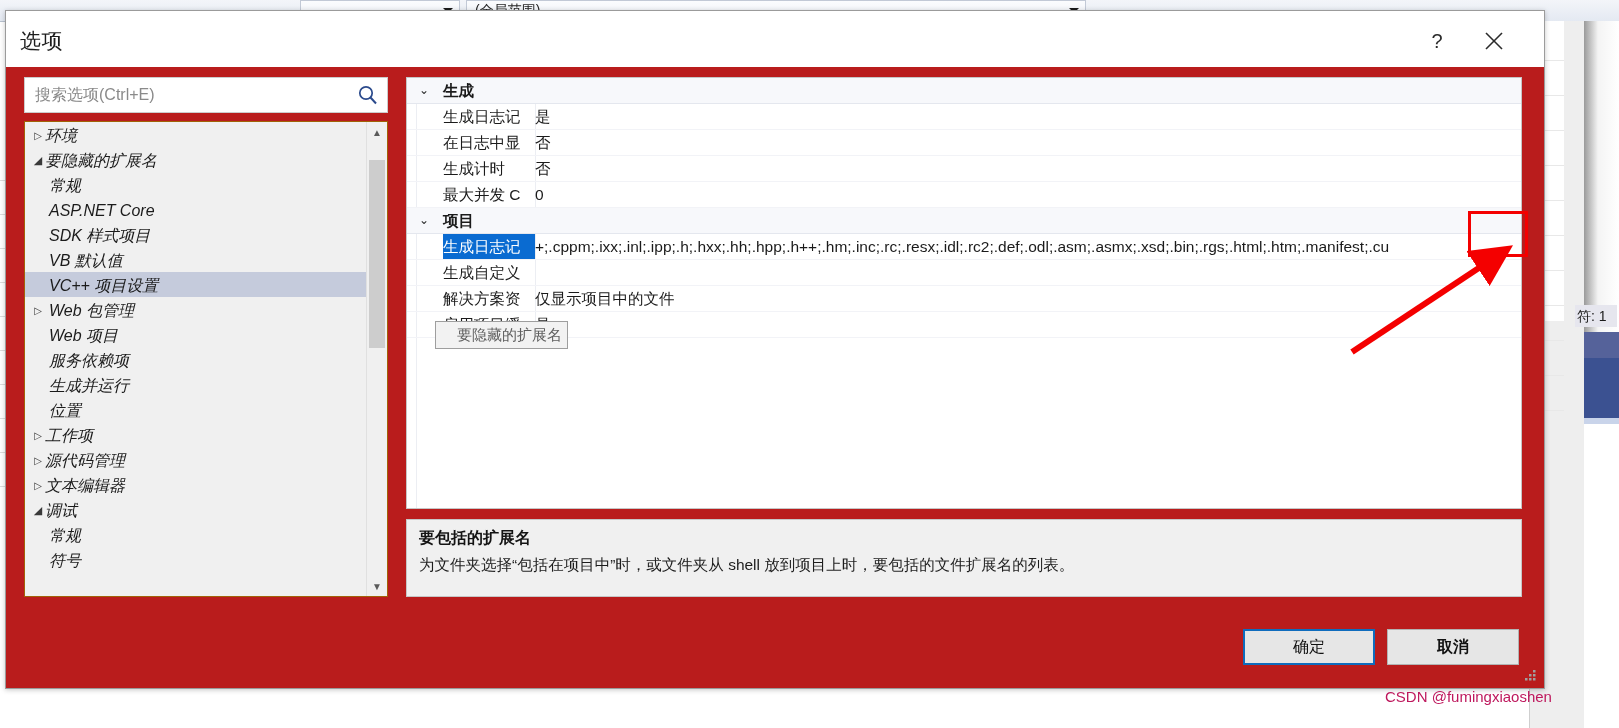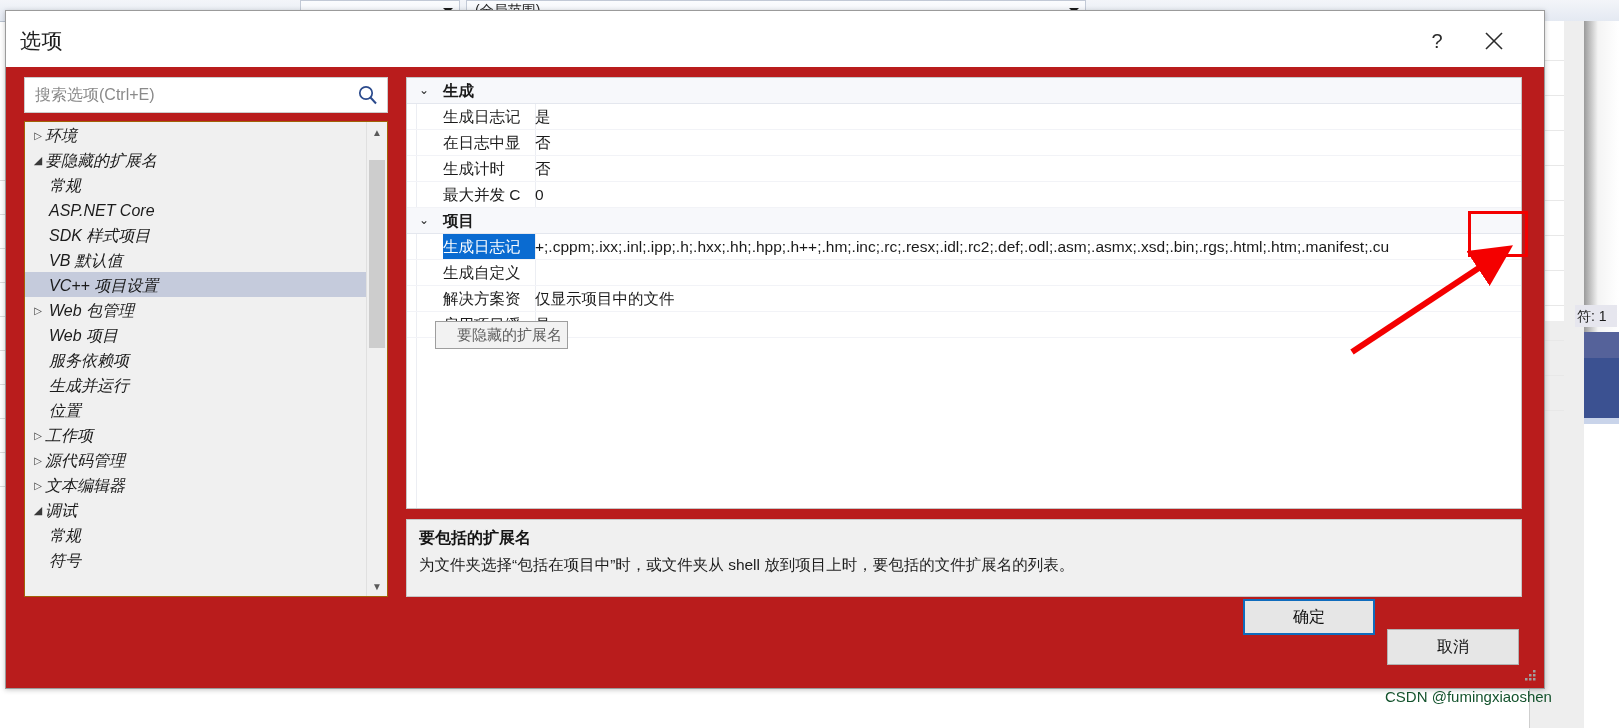--- a/index.html
+++ b/index.html
@@ -233,48 +233,49 @@
   }
   #desc-title {
     font-size: 16px; font-weight: bold; color: #141414; margin-bottom: 5px;
   }
   #desc-body {
     font-size: 15.5px; color: #1d1d1d; line-height: 21px;
   }
 
   
   #ok-button {
-    position: absolute; left: 1237px; top: 588px; width: 132px; height: 36px;
+    position: absolute; left: 1237px; top: 618px; width: 132px; height: 36px;
     background: #e6e6e6; border: 2px solid #0f6cbd; box-sizing: border-box;
     font-size: 16px; color: #121212; cursor: default;
     display: flex; align-items: center; justify-content: center;
     font-family: "Liberation Sans", "DejaVu Sans", sans-serif;
   }
   #cancel-button {
     position: absolute; left: 1381px; top: 618px; width: 132px; height: 36px;
     background: #e6e6e6; border: 1px solid #b3b3b3; box-sizing: border-box;
     font-size: 16px; color: #121212; cursor: default;
     display: flex; align-items: center; justify-content: center;
     font-family: "Liberation Sans", "DejaVu Sans", sans-serif;
+    font-weight: bold;
   }
   #resize-grip {
     position: absolute; right: 6px; bottom: 5px; width: 14px; height: 14px;
   }
 
   
   #annot-rect {
     position: absolute; left: 1468px; top: 211px; width: 60px; height: 46px;
     border: 3px solid #f40000; box-sizing: border-box;
     background: transparent; pointer-events: none;
   }
   #annot-arrow { position: absolute; left: 1330px; top: 240px; width: 200px; height: 120px; pointer-events: none; }
 
   #watermark {
     position: absolute; left: 1385px; top: 688px;
-    font-size: 15px; color: #14532d; white-space: nowrap;
+    font-size: 15px; color: #be185d; white-space: nowrap;
   }
 </style>
 </head>
 <body>
 
 <div id="bg-root">
   <div id="bg-toolbar-strip"></div>
   <div id="bg-combo-left">
     <span class="cb-arrow"></span>
   </div>

